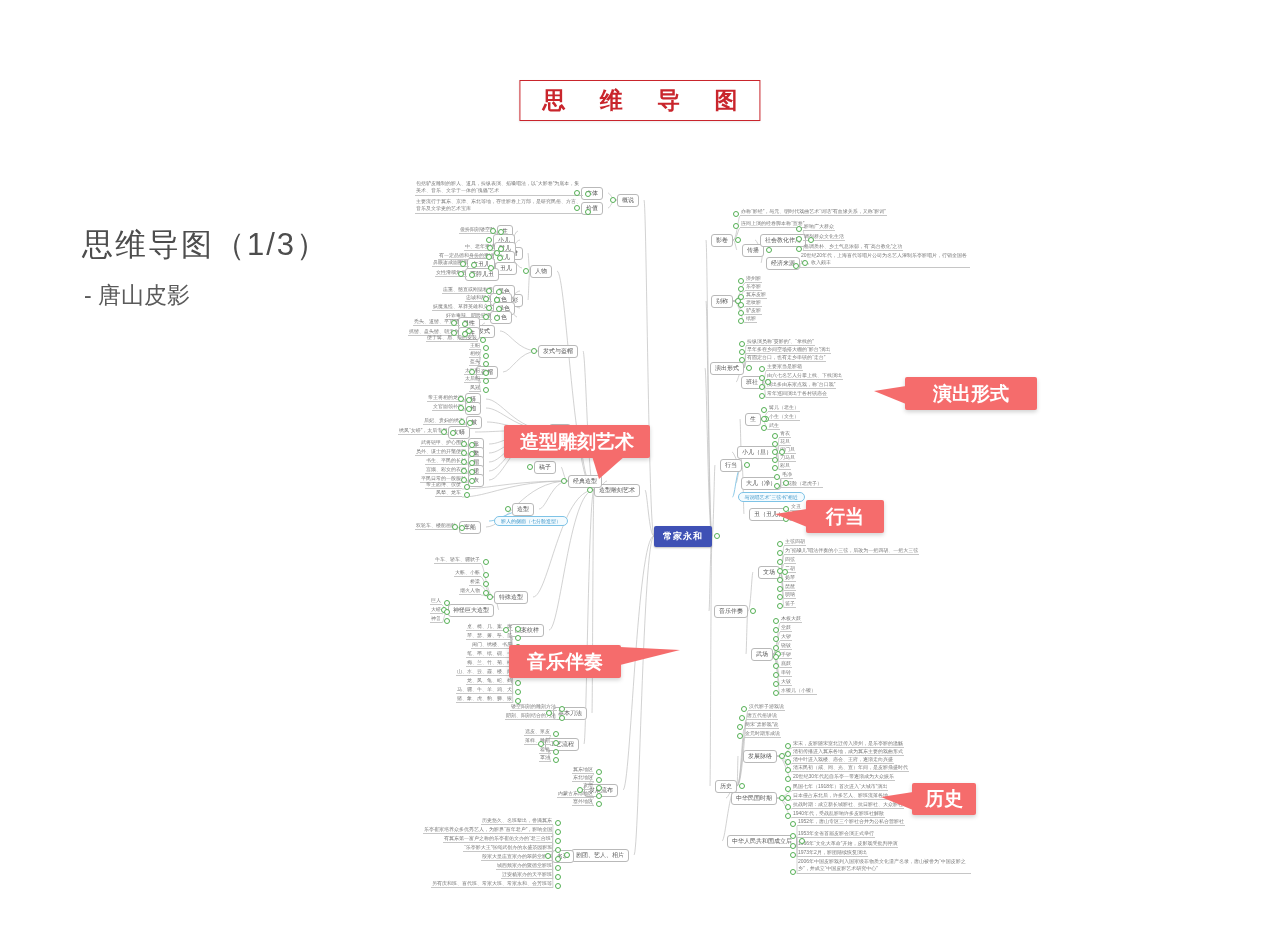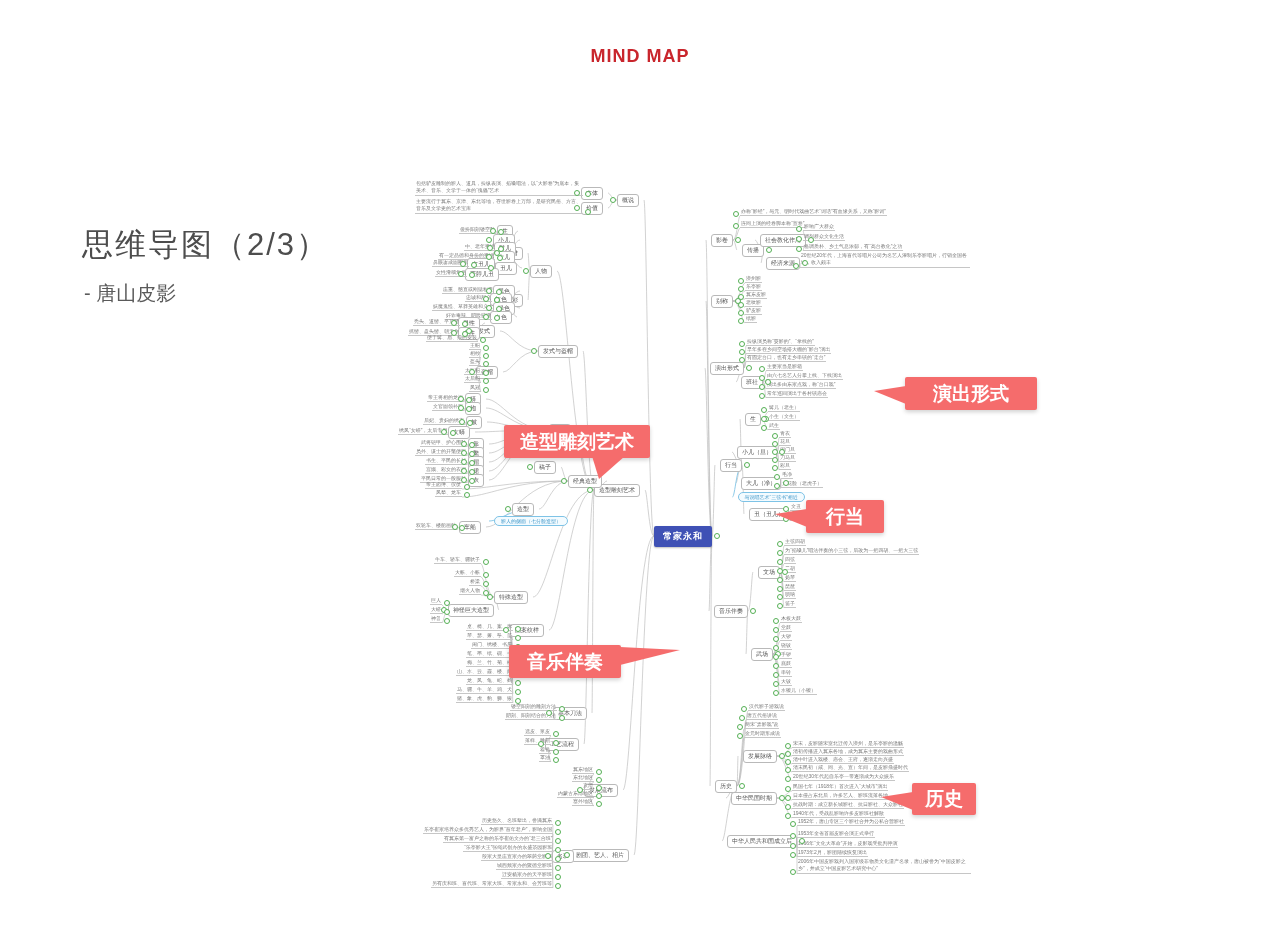--- a/index.html
+++ b/index.html
@@ -17,21 +17,21 @@
   .gdot{position:absolute;width:4px;height:4px;border-radius:50%;background:#fff;border:1px solid #55b055;}
   .callout{position:absolute;background:#f56c6c;color:#fff;font-weight:bold;text-align:center;border-radius:2px;font-size:19px;box-shadow:0 2px 4px rgba(0,0,0,.18);}
   .callout .lbl{display:block;}
   .pt{position:absolute;width:0;height:0;}
   .pt-left{right:99%;top:9px;border-top:5px solid transparent;border-bottom:13px solid transparent;border-right:32px solid #f56c6c;}
   .pt-right{left:99%;top:2px;border-top:3px solid transparent;border-bottom:15px solid transparent;border-left:60px solid #f56c6c;}
   .pt-down{top:96%;left:60%;border-left:7px solid transparent;border-right:26px solid transparent;border-top:23px solid #f56c6c;}
   .title-en{position:absolute;top:46px;left:0;width:100%;text-align:center;color:#c9252c;font-weight:bold;font-size:18px;letter-spacing:1px;}
   .title-zh{position:absolute;top:80px;left:50%;transform:translateX(-50%);border:1px solid #c9252c;color:#c9252c;font-weight:bold;font-size:23px;letter-spacing:14px;padding:4px 8px 4px 22px;background:#fff;box-shadow:0 1px 2px rgba(0,0,0,.08);}
   .page-title{position:absolute;left:82px;top:224px;font-size:31px;color:#4d4d4d;letter-spacing:2px;}
-  .page-subtitle{position:absolute;left:84px;top:280px;font-size:20px;color:#5a5a5a;}
+  .page-subtitle{position:absolute;left:84px;top:280px;font-size:23px;color:#5a5a5a;}
 </style>
 </head>
 <body>
 
 <div id="stage">
   <svg id="edges" width="1280" height="927">
       <path d="M654,536 C648.5,536 646.5,200 644,200"></path>
       <path d="M617,200 C612.05,200 610.25,193 608,193"></path>
       <path d="M617,200 C612.05,200 610.25,208 608,208"></path>
       <path d="M581,193 C582.1,193 582.5,196 583,196"></path>
@@ -224,22 +224,22 @@
       <path d="M510,630 C511.65,630 512.25,703 513,703"></path>
       <path d="M594,490 C592.9,490 592.5,713 592,713"></path>
       <path d="M553,713 C555.2,713 556,711 557,711"></path>
       <path d="M553,713 C555.2,713 556,720 557,720"></path>
       <path d="M594,490 C588.5,490 586.5,744 584,744"></path>
       <path d="M545,744 C548.3,744 549.5,736 551,736"></path>
       <path d="M545,744 C548.3,744 549.5,745 551,745"></path>
       <path d="M545,744 C548.3,744 549.5,754 551,754"></path>
       <path d="M545,744 C548.3,744 549.5,762 551,762"></path>
     </svg>
-  <div class="title-en">MIND MAP</div>
-  <div class="page-title">思维导图（2/3）</div>
+  <div class="title-zh">思 维 导 图</div>
+  <div class="page-title">思维导图（1/3）</div>
   <div class="page-subtitle">- 唐山皮影</div>
 <div class="nd center" style="left: 654px; top: 525.5px;">常家永和</div>
     <div class="nd box" style="left: 617px; top: 193.5px;">概说</div>
     <div class="nd box" style="left: 581px; top: 186.5px;">本体</div>
     <div class="nd box" style="left: 581px; top: 201.5px;">价值</div>
     <div class="nd text wrap" style="width: 166px; left: 415px; top: 180px;">包括驴皮雕制的影人、道具，操纵表演、掐嗓唱法，以“大影卷”为底本，集美术、音乐、文学于一体的“傀儡”艺术</div>
     <div class="nd text wrap" style="width: 166px; left: 415px; top: 198px;">主要流行于冀东、京津、东北等地，存世影卷上万部，是研究民俗、方言、音乐及文学史的艺术宝库</div>
     <div class="nd box" style="left: 711px; top: 233.5px;">影卷</div>
     <div class="nd text" style="left: 740px; top: 208px;">亦称“影经”，与元、明时代戏曲艺术“词话”有血缘关系，又称“影词”</div>
     <div class="nd text" style="left: 740px; top: 220px;">连同上演的经卷脚本称“宣卷”</div>

